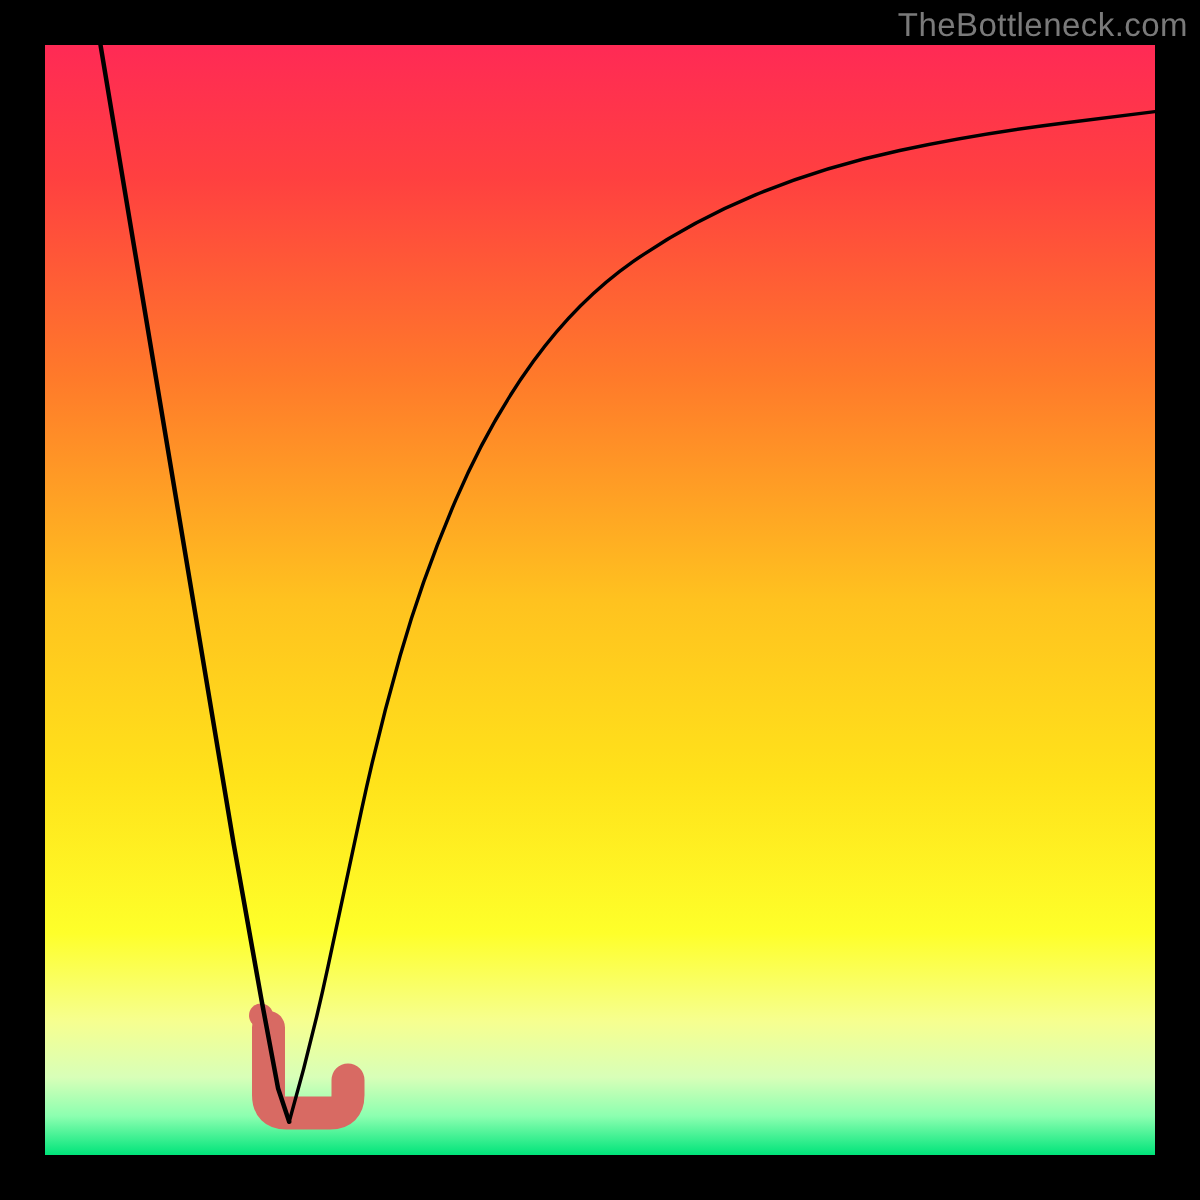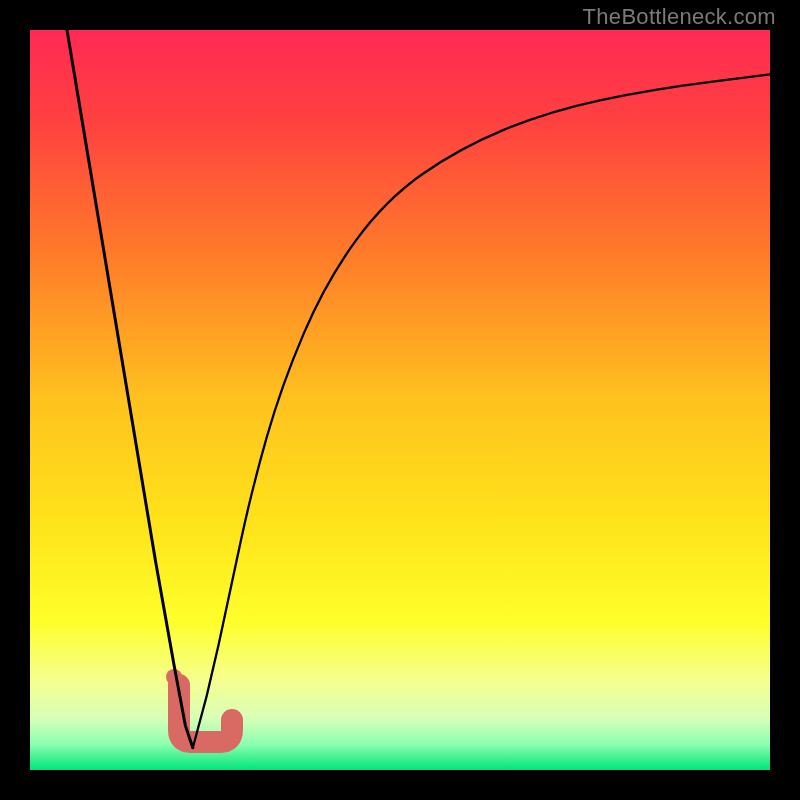--- a/index.html
+++ b/index.html
@@ -20,21 +20,21 @@
   .plot {
     position: absolute;
     left: 30px;
     top: 30px;
     width: 740px;
     height: 740px;
   }
   .watermark {
     position: absolute;
     top: 4px;
-    right: 24px;
+    right: 8px;
     color: #7a7a7a;
     font-size: 22px;
     font-weight: 500;
     letter-spacing: 0.3px;
     font-family: Arial, Helvetica, sans-serif;
   }
 </style>
 </head>
 <body>
 <div class="outer">

